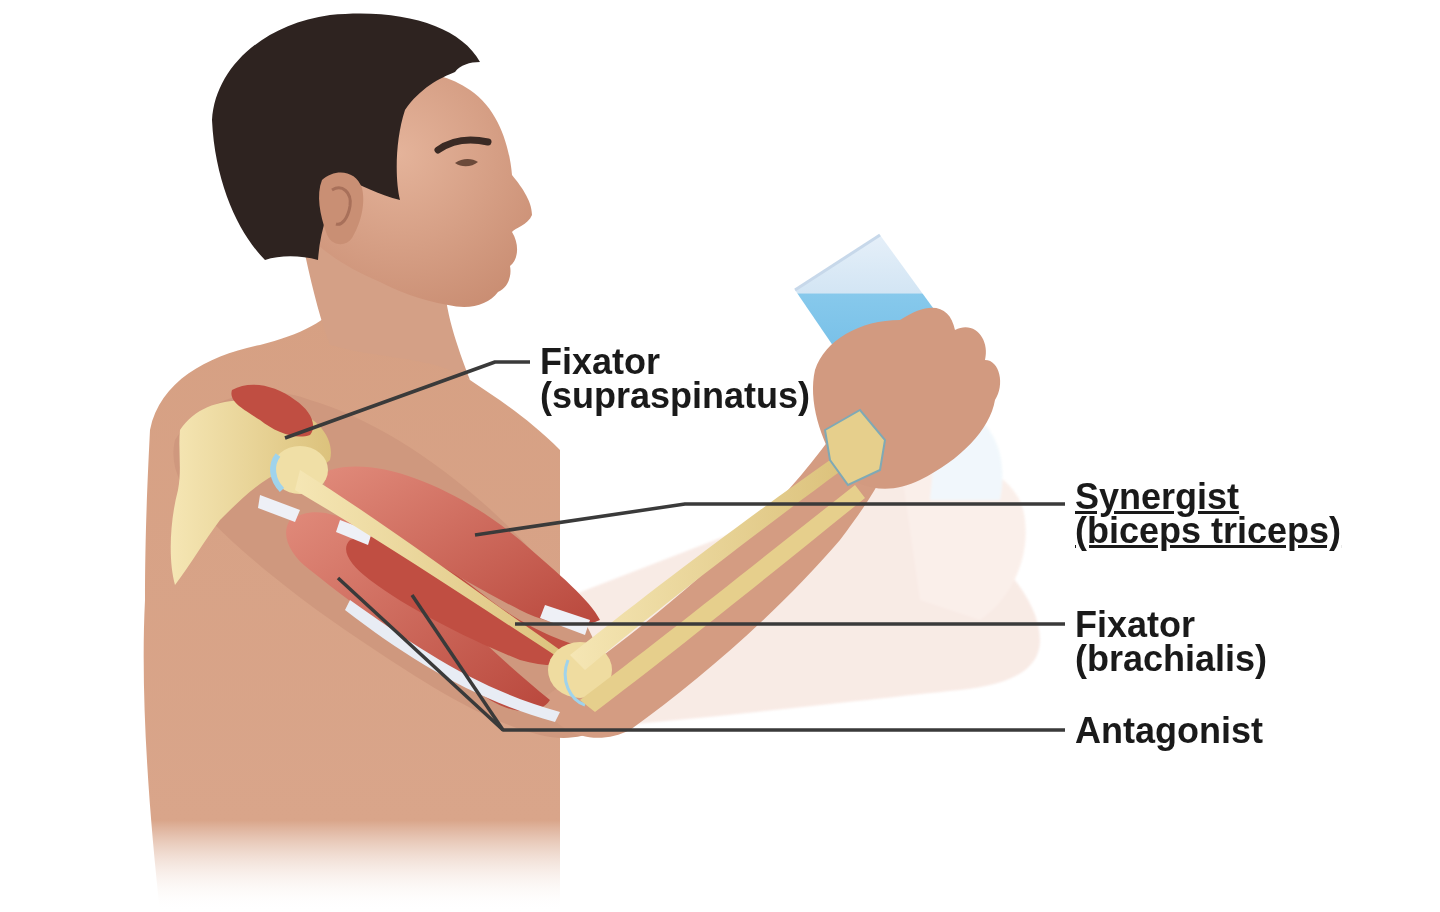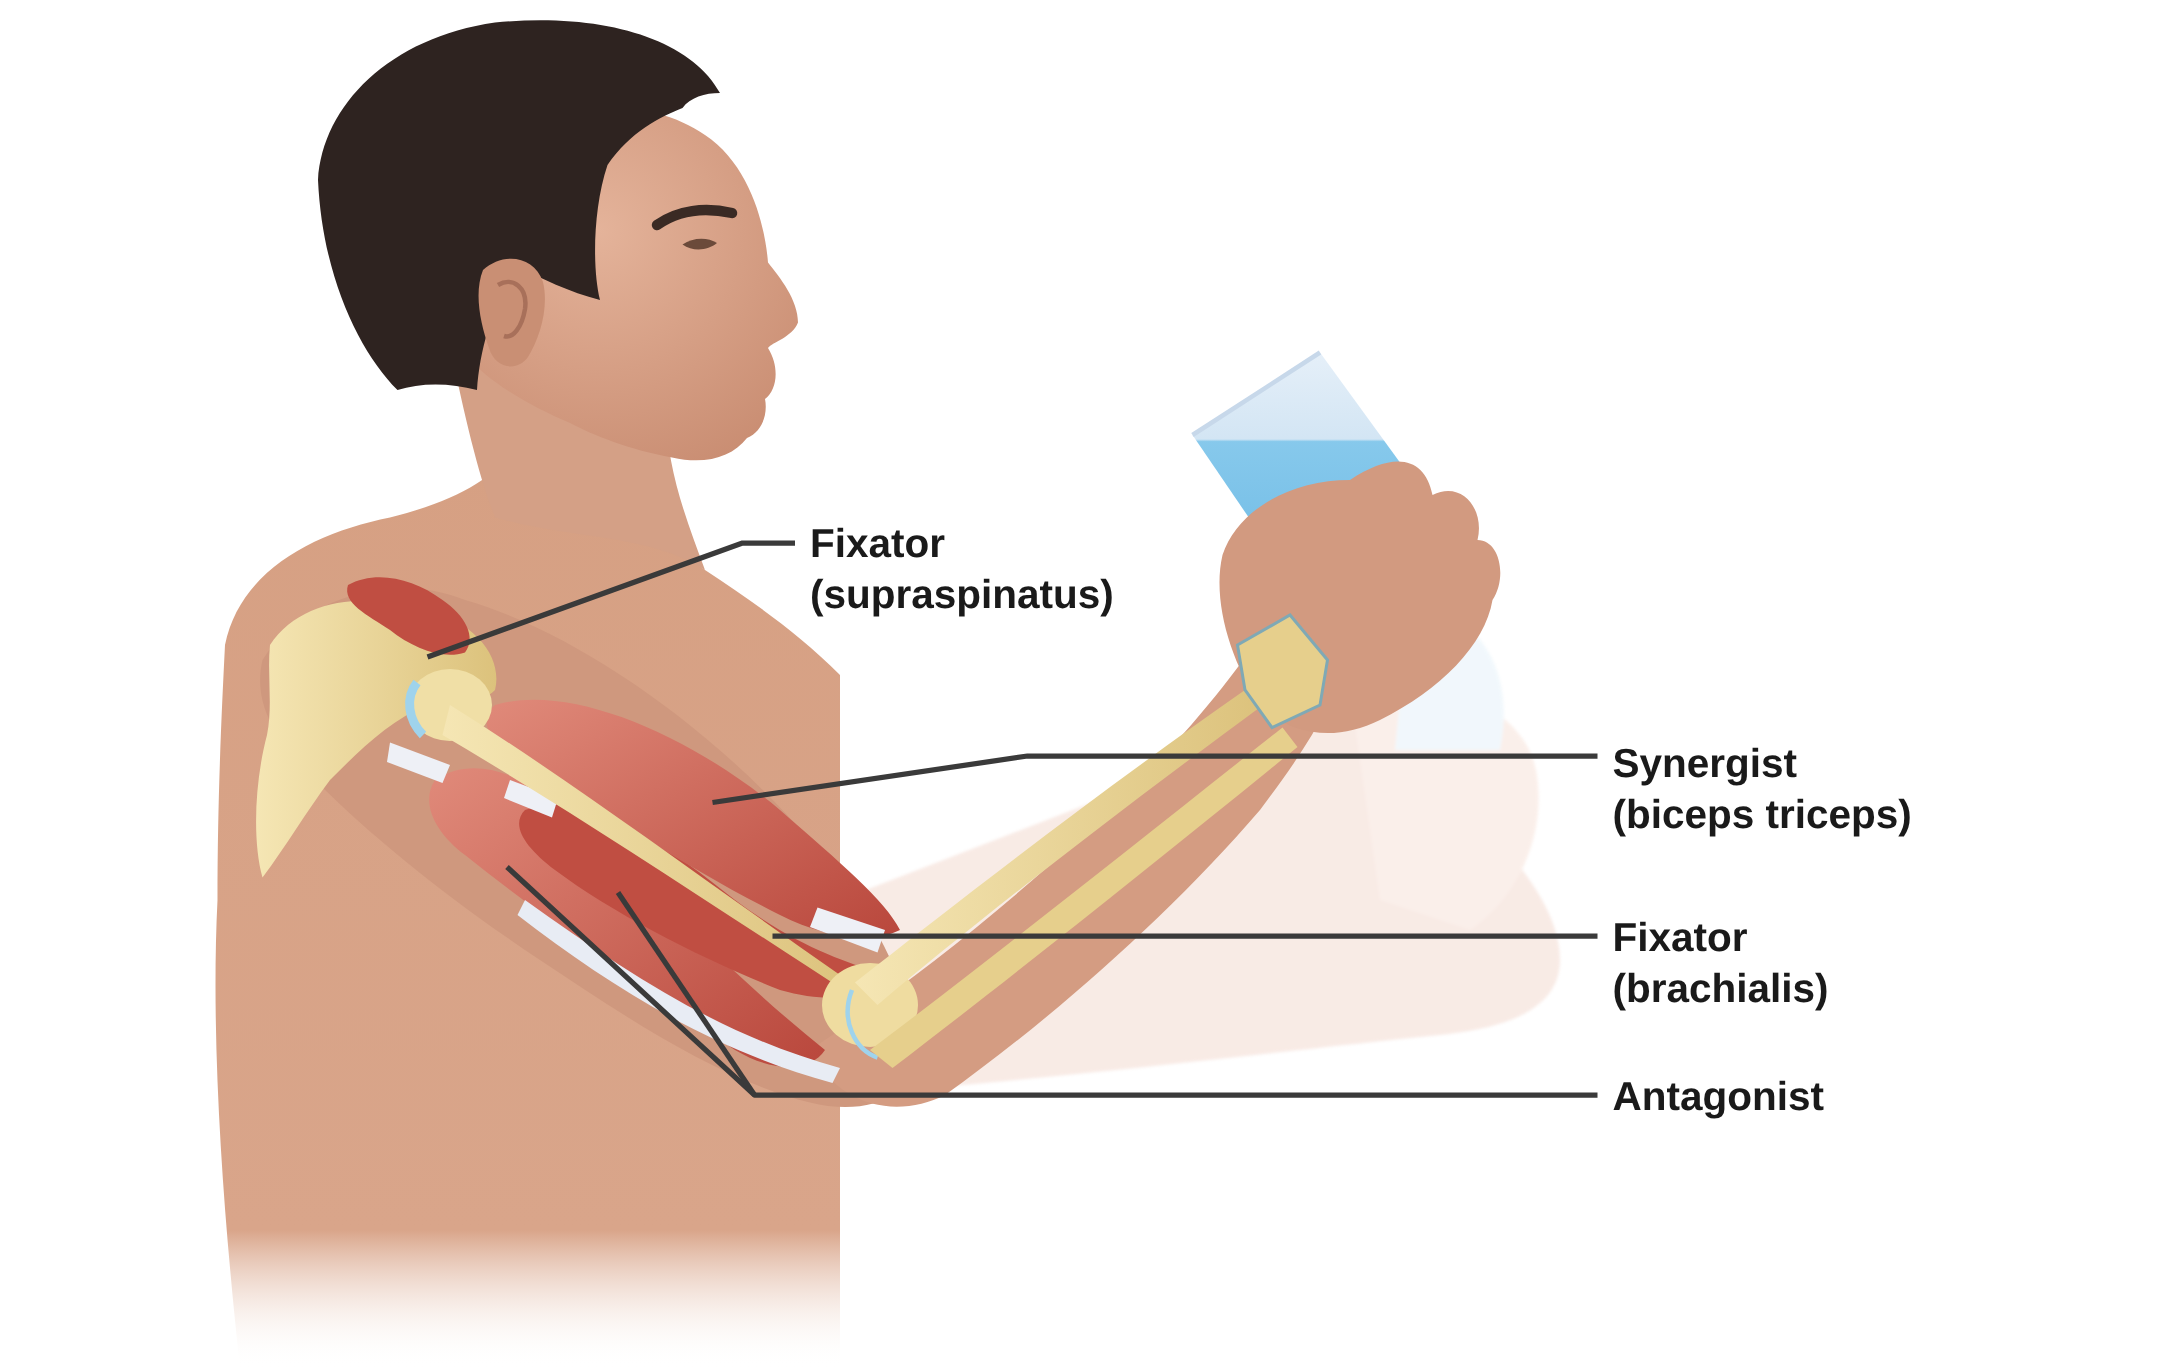--- a/index.html
+++ b/index.html
@@ -1,19 +1,19 @@
 <!DOCTYPE html>
 <html><head>
 <meta charset="utf-8">
 <style>
   html, body { margin: 0; padding: 0; background: #ffffff; }
   body { width: 1440px; height: 912px; overflow: hidden; position: relative; font-family: "Liberation Sans", sans-serif; }
   #stage { position: absolute; left: 0; top: 0; width: 1440px; height: 912px; }
   svg.art { position: absolute; left: 0; top: 0; }
-  .label { position: absolute; font-family: "Liberation Sans", sans-serif; font-weight: bold; color: #1a1a1a; font-size: 27px; line-height: 34px; white-space: nowrap; }
+  .label { position: absolute; font-family: "Liberation Sans", sans-serif; font-weight: bold; color: #1a1a1a; font-size: 36px; line-height: 34px; white-space: nowrap; }
   .label .line { display: block; }
 </style>
 </head>
 <body>
 
 <div id="stage">
 
   <svg class="art" width="1440" height="912" viewBox="0 0 1440 912">
     <defs>
       <radialGradient id="skinGrad" cx="0.45" cy="0.35" r="0.8">
@@ -178,21 +178,21 @@
       <polyline points="338,578 503,730 1065,730"></polyline>
       <polyline points="412,595 503,730"></polyline>
     </g>
   </svg>
 
   <div class="label" style="left:540px; top:345px;">
     <span class="line">Fixator</span>
     <span class="line">(supraspinatus)</span>
   </div>
 
-  <div class="label" style="left:1075px; top:492px;">
+  <div class="label" style="left:1075px; top:480px;text-decoration:underline;">
     <span class="line">Synergist</span>
     <span class="line">(biceps triceps)</span>
   </div>
 
   <div class="label" style="left:1075px; top:608px;">
     <span class="line">Fixator</span>
     <span class="line">(brachialis)</span>
   </div>
 
   <div class="label" style="left:1075px; top:714px;">

